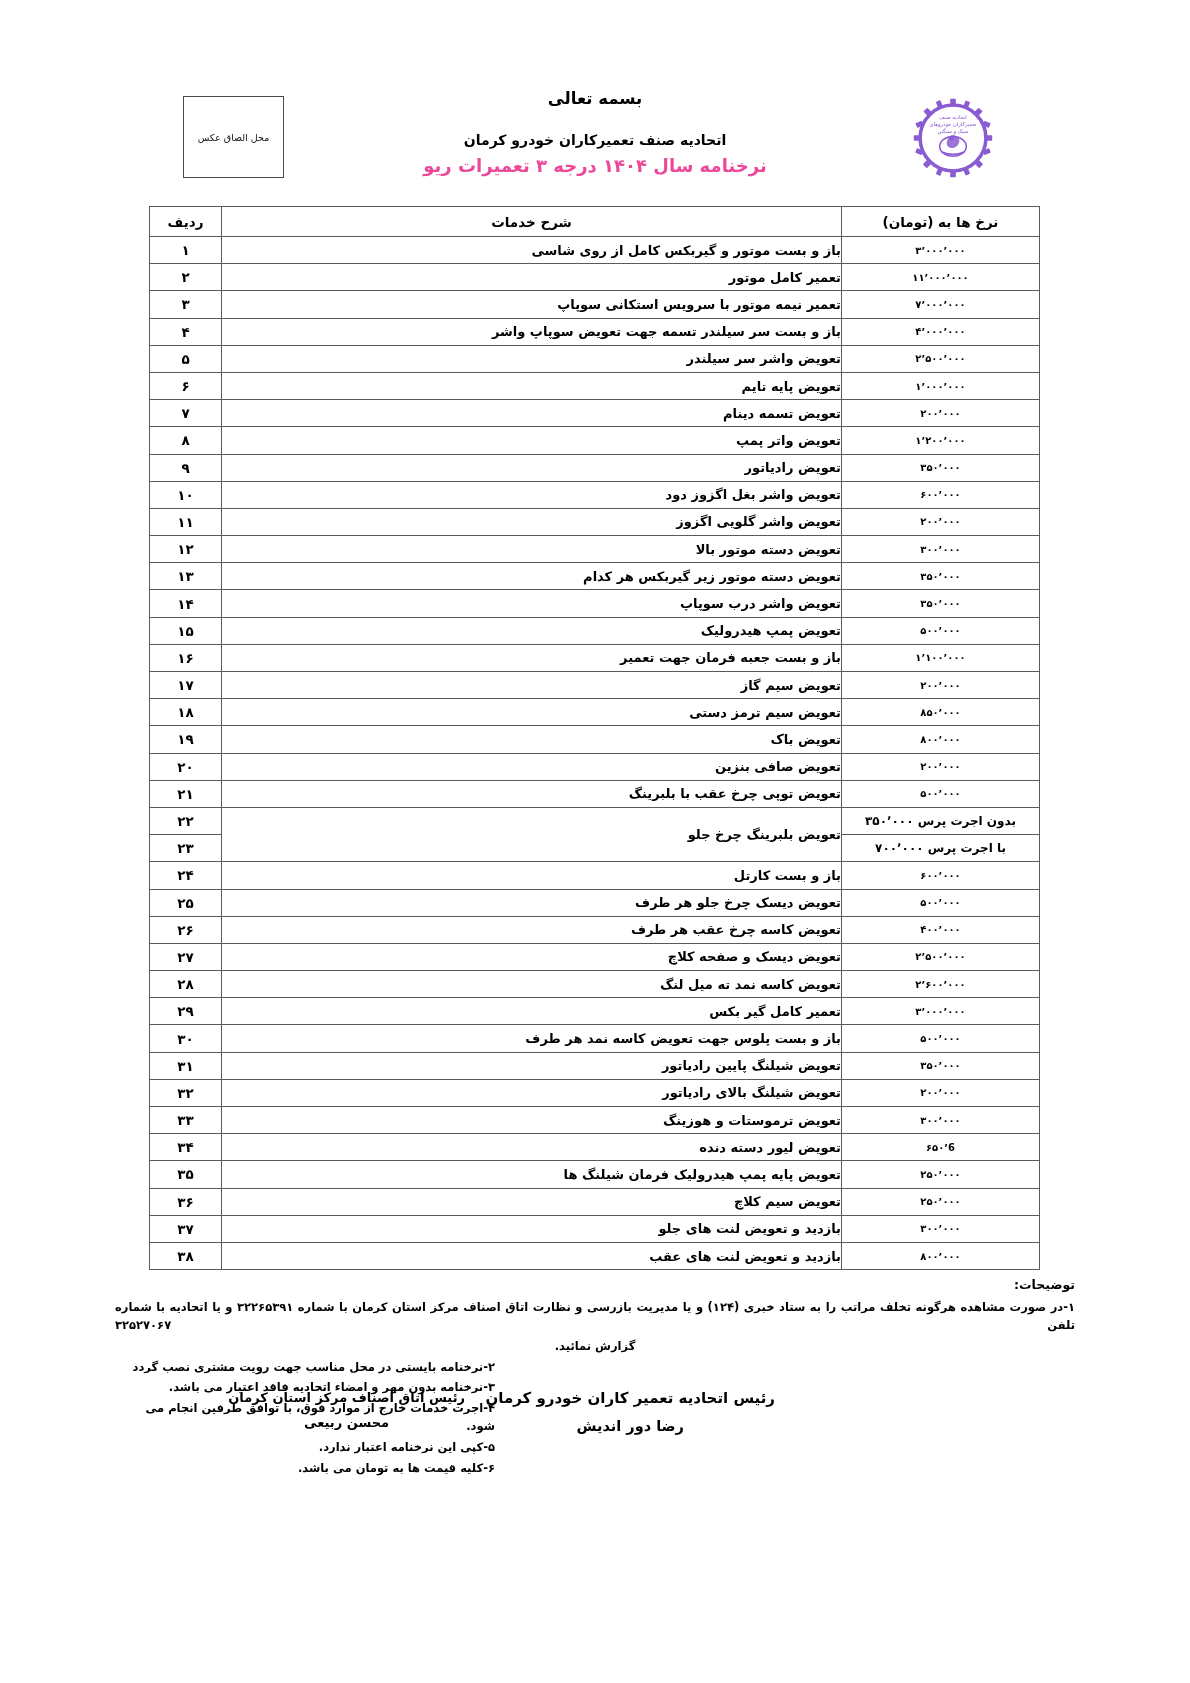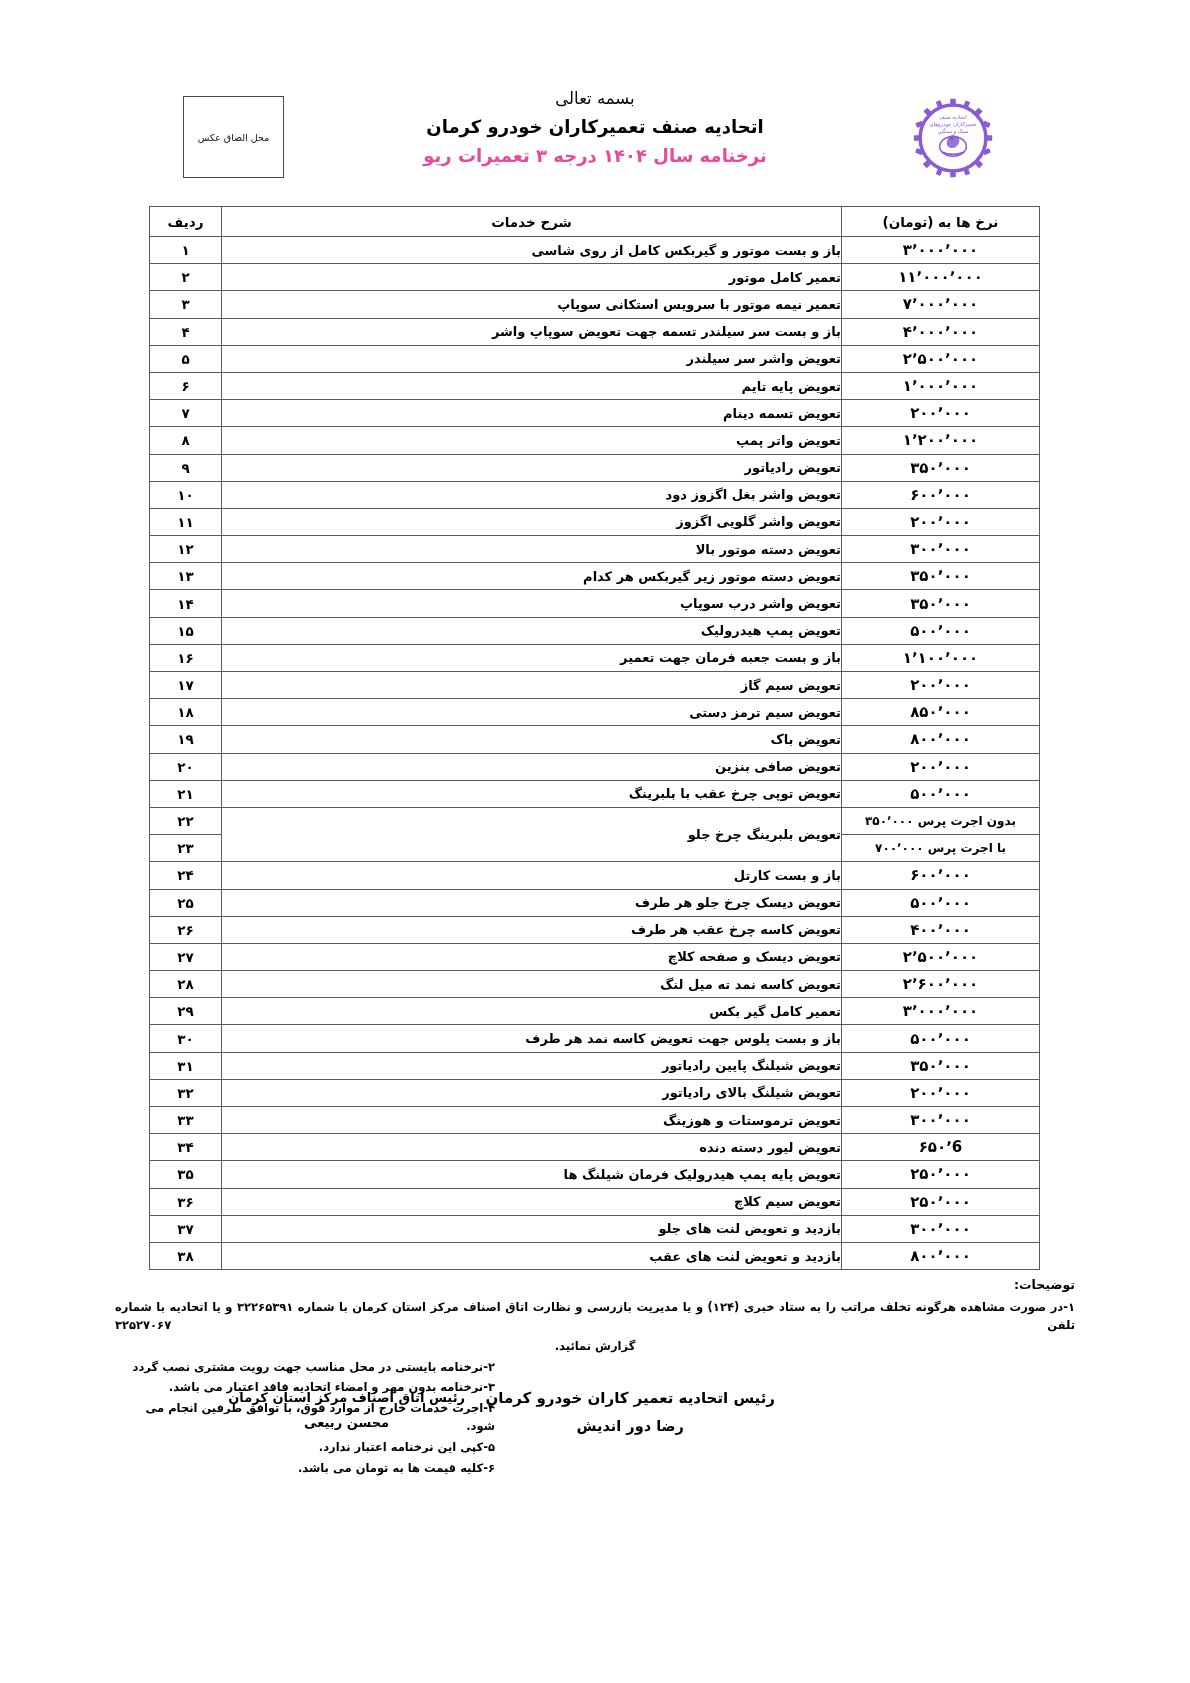--- a/index.html
+++ b/index.html
@@ -55,26 +55,26 @@
   .titles {
     position: absolute;
     left: 0;
     right: 0;
     top: 0;
     text-align: center;
     line-height: 1.38;
   }
   .title-1 {
     font-size: 16.5px;
-    font-weight: normal;
+    font-weight: bold;
     color: #000;
-    margin-bottom: 4px;
+    margin-bottom: 20px;
   }
   .title-2 {
-    font-size: 18px;
+    font-size: 14px;
     font-weight: bold;
     color: #000;
     margin-bottom: 4px;
   }
   .title-3 {
     font-size: 18px;
     font-weight: bold;
     color: #ec4899;
   }
 
@@ -126,21 +126,21 @@
     text-align: center;
     font-size: 13.5px;
   }
   td.c-desc {
     text-align: right;
     padding-right: 8px;
     white-space: nowrap;
   }
   td.c-price {
     text-align: center;
-    font-size: 15px;
+    font-size: 10px;
     letter-spacing: 0.3px;
   }
   td.c-price.two-line {
     font-size: 12px;
   }
 
   
   .notes {
     width: 960px;
     margin: 7px auto 0 auto;

